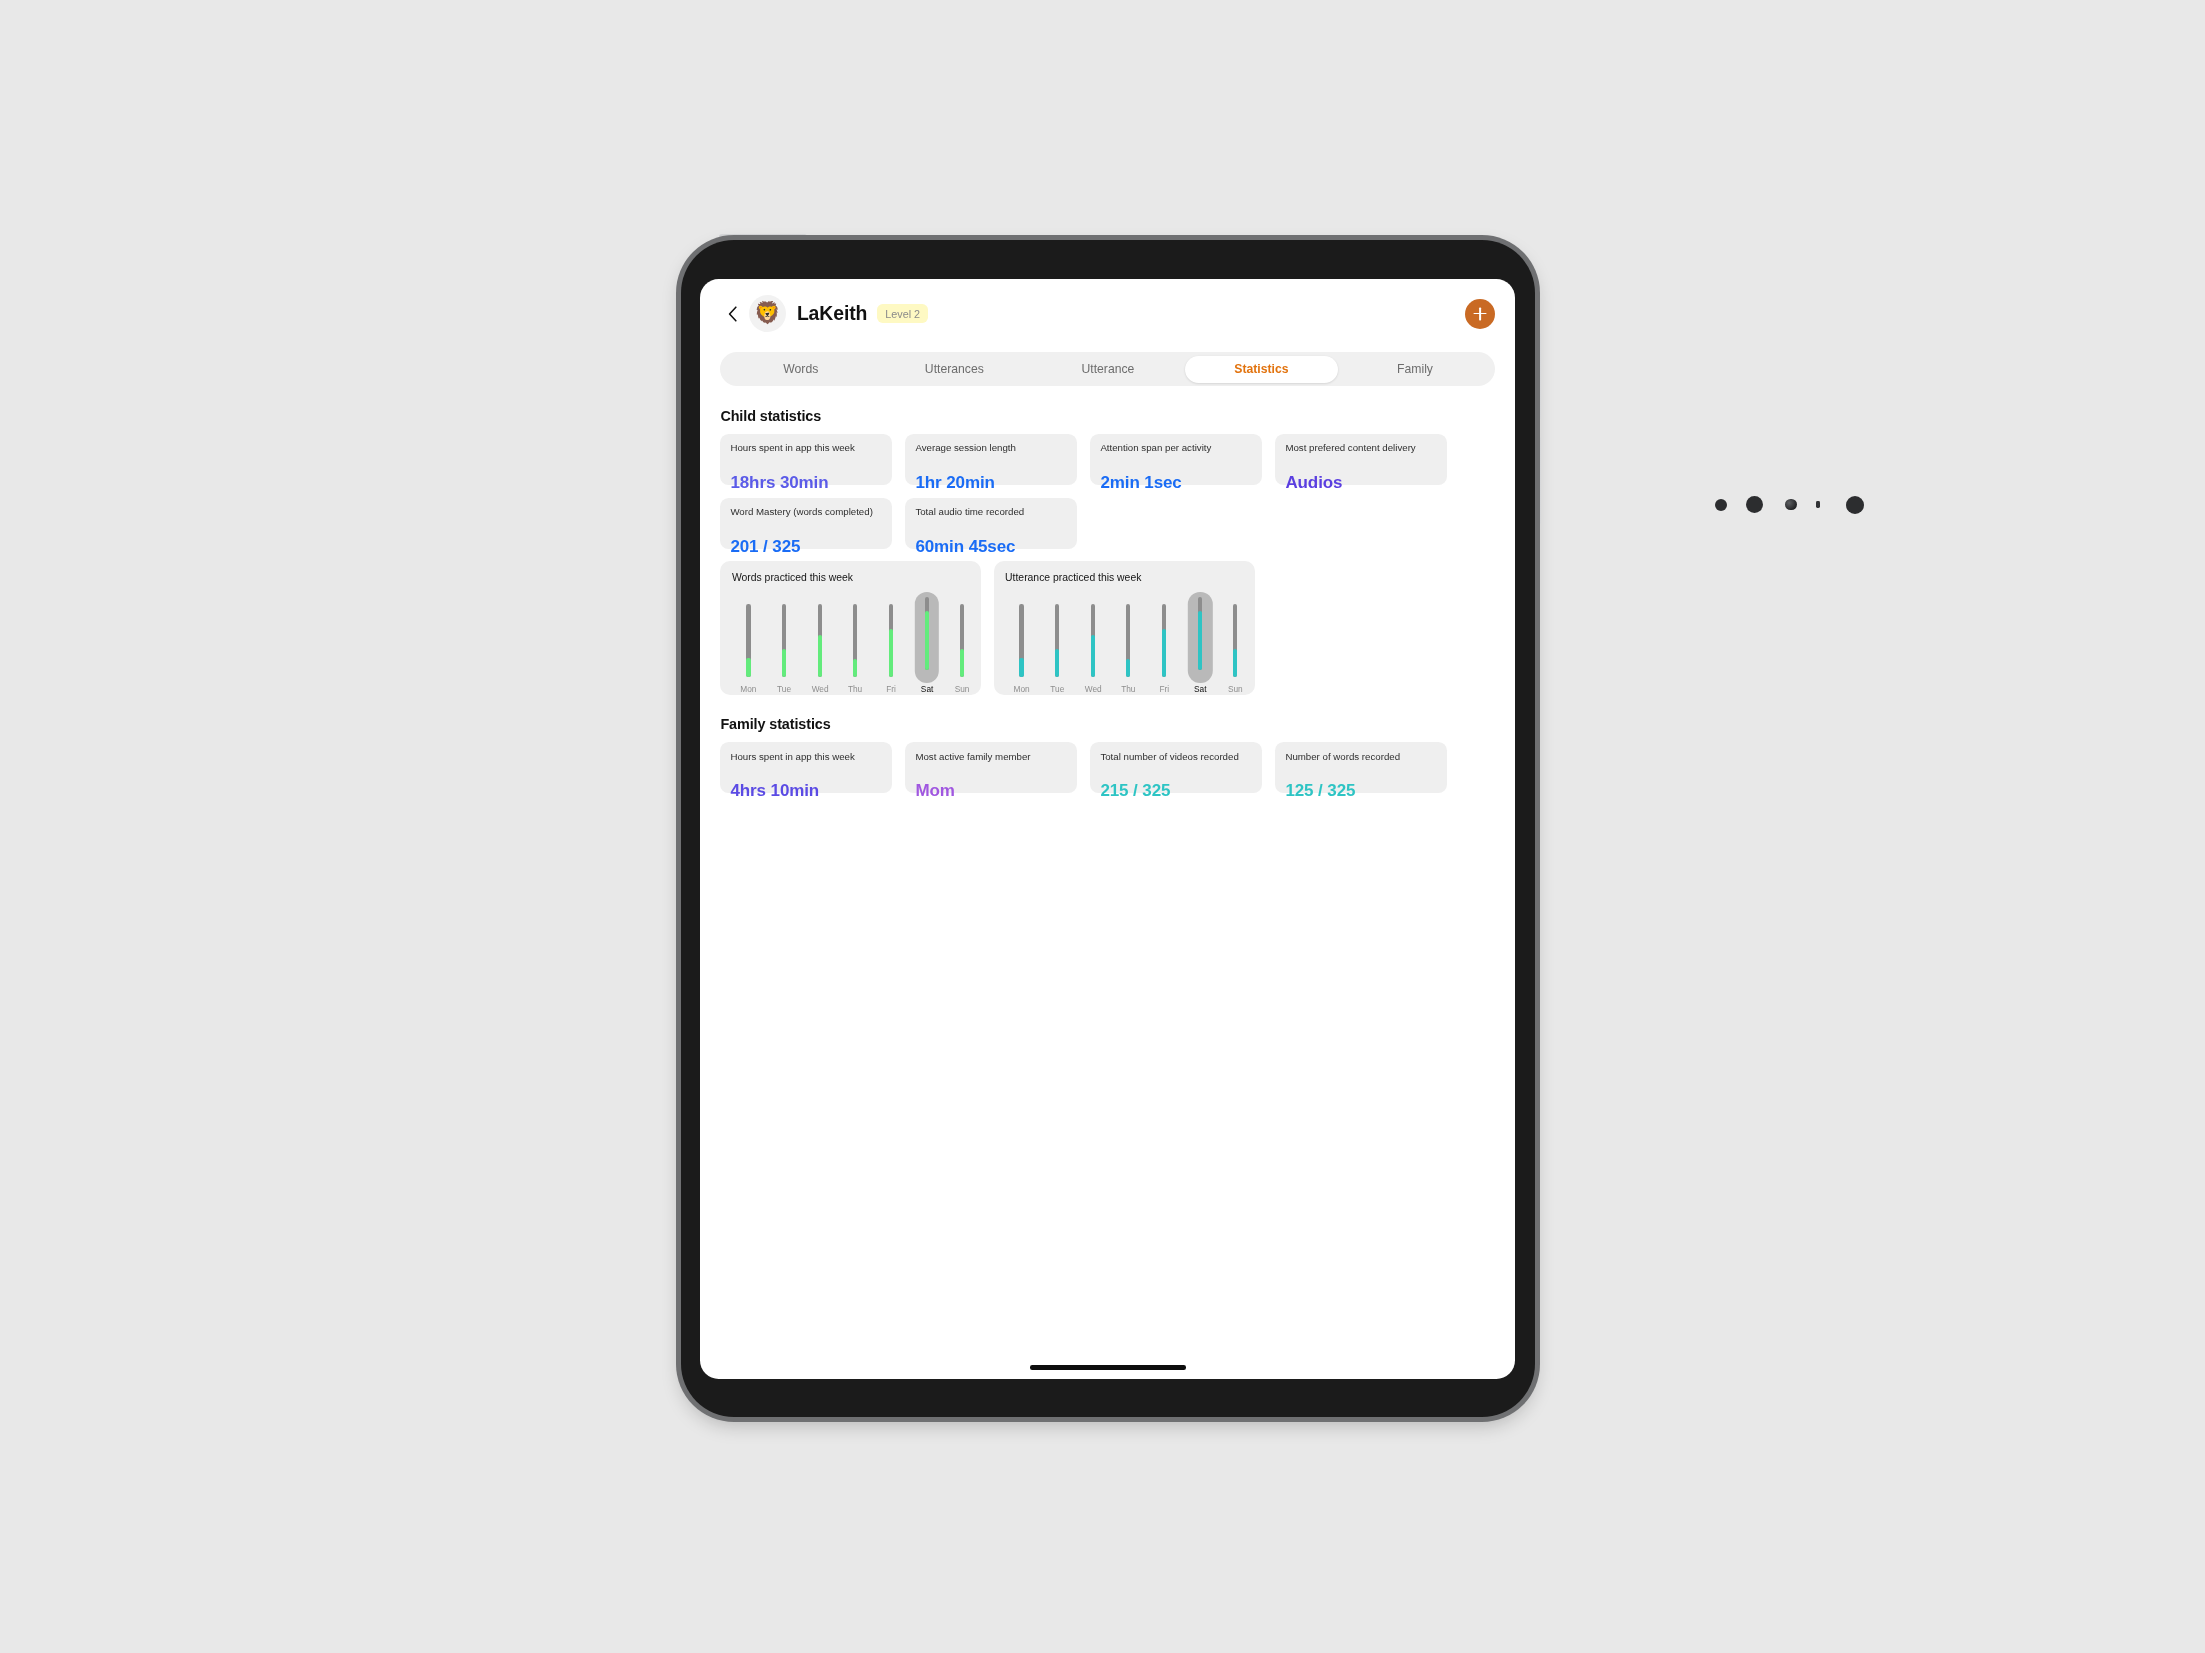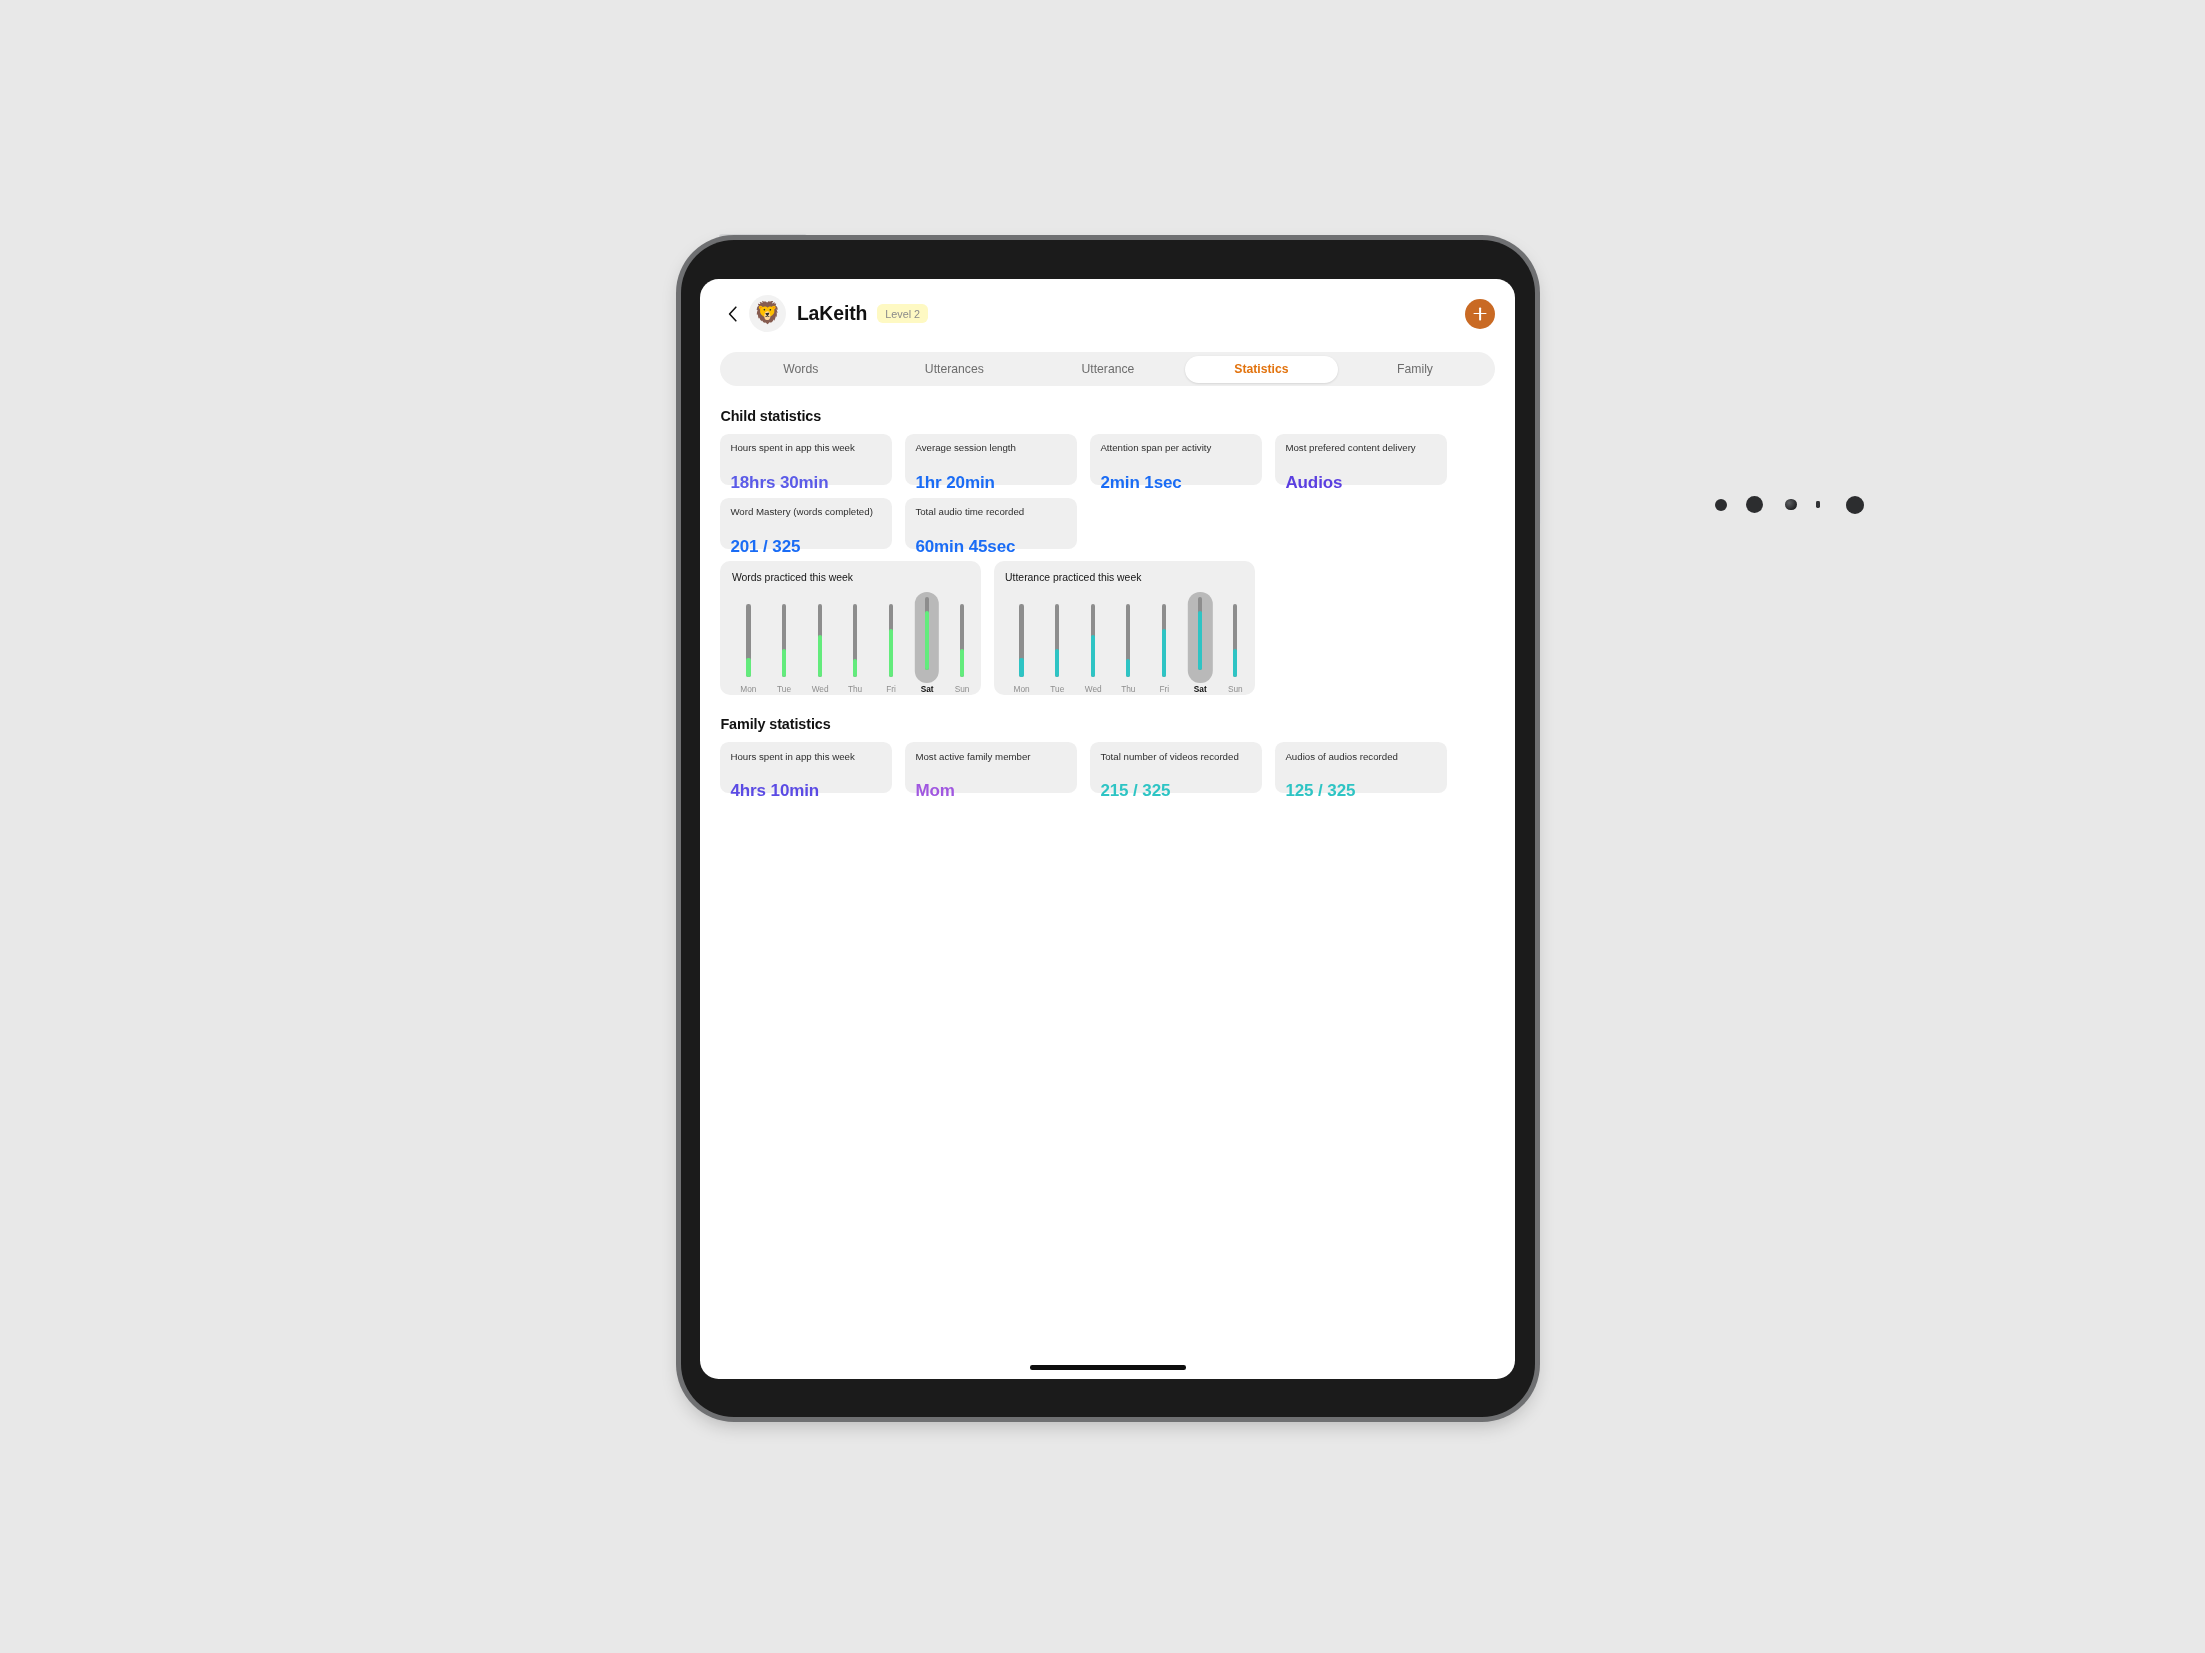--- a/index.html
+++ b/index.html
@@ -173,21 +173,21 @@
     position: relative; width: 4.3px; height: 73px;
     background: #8d8d8d; border-radius: 2.2px;
   }
   .bar-fill {
     position: absolute; left: 0; bottom: 0; width: 4.3px; border-radius: 2.2px;
   }
   .bar-label {
     margin-top: 6.5px; font-size: 8.3px; color: #8e8e8e; text-align: center;
   }
   .bar-col.highlight .bar-label {
-    color: #101010; font-weight: 700; margin-top: 13.6px;
+    color: #101010; font-weight: 400; margin-top: 13.6px;
   }
   .bar-col .hl-pill {
     position: absolute; left: 50%; transform: translateX(-50%);
     top: -5.7px; width: 24.4px; height: 91px;
     background: #b9b9b9; border-radius: 12.2px; z-index: 0;
   }
   .bar-col .stack { position: relative; z-index: 1; display:flex; flex-direction:column; align-items:center; }
 
   
   #home-indicator {
@@ -406,21 +406,21 @@
           </div>
           <div class="stat-card">
             <div class="stat-label">Most active family member</div>
             <div class="stat-value" style="color: rgb(160, 87, 224);">Mom</div>
           </div>
           <div class="stat-card">
             <div class="stat-label">Total number of videos recorded</div>
             <div class="stat-value" style="color: rgb(46, 196, 196);">215 / 325</div>
           </div>
           <div class="stat-card">
-            <div class="stat-label">Audios of audios recorded</div>
+            <div class="stat-label">Number of words recorded</div>
             <div class="stat-value" style="color: rgb(46, 196, 196);">125 / 325</div>
           </div>
         </div>
 
       </div>
 
       <div id="home-indicator"></div>
 
     </div>
   </div>

